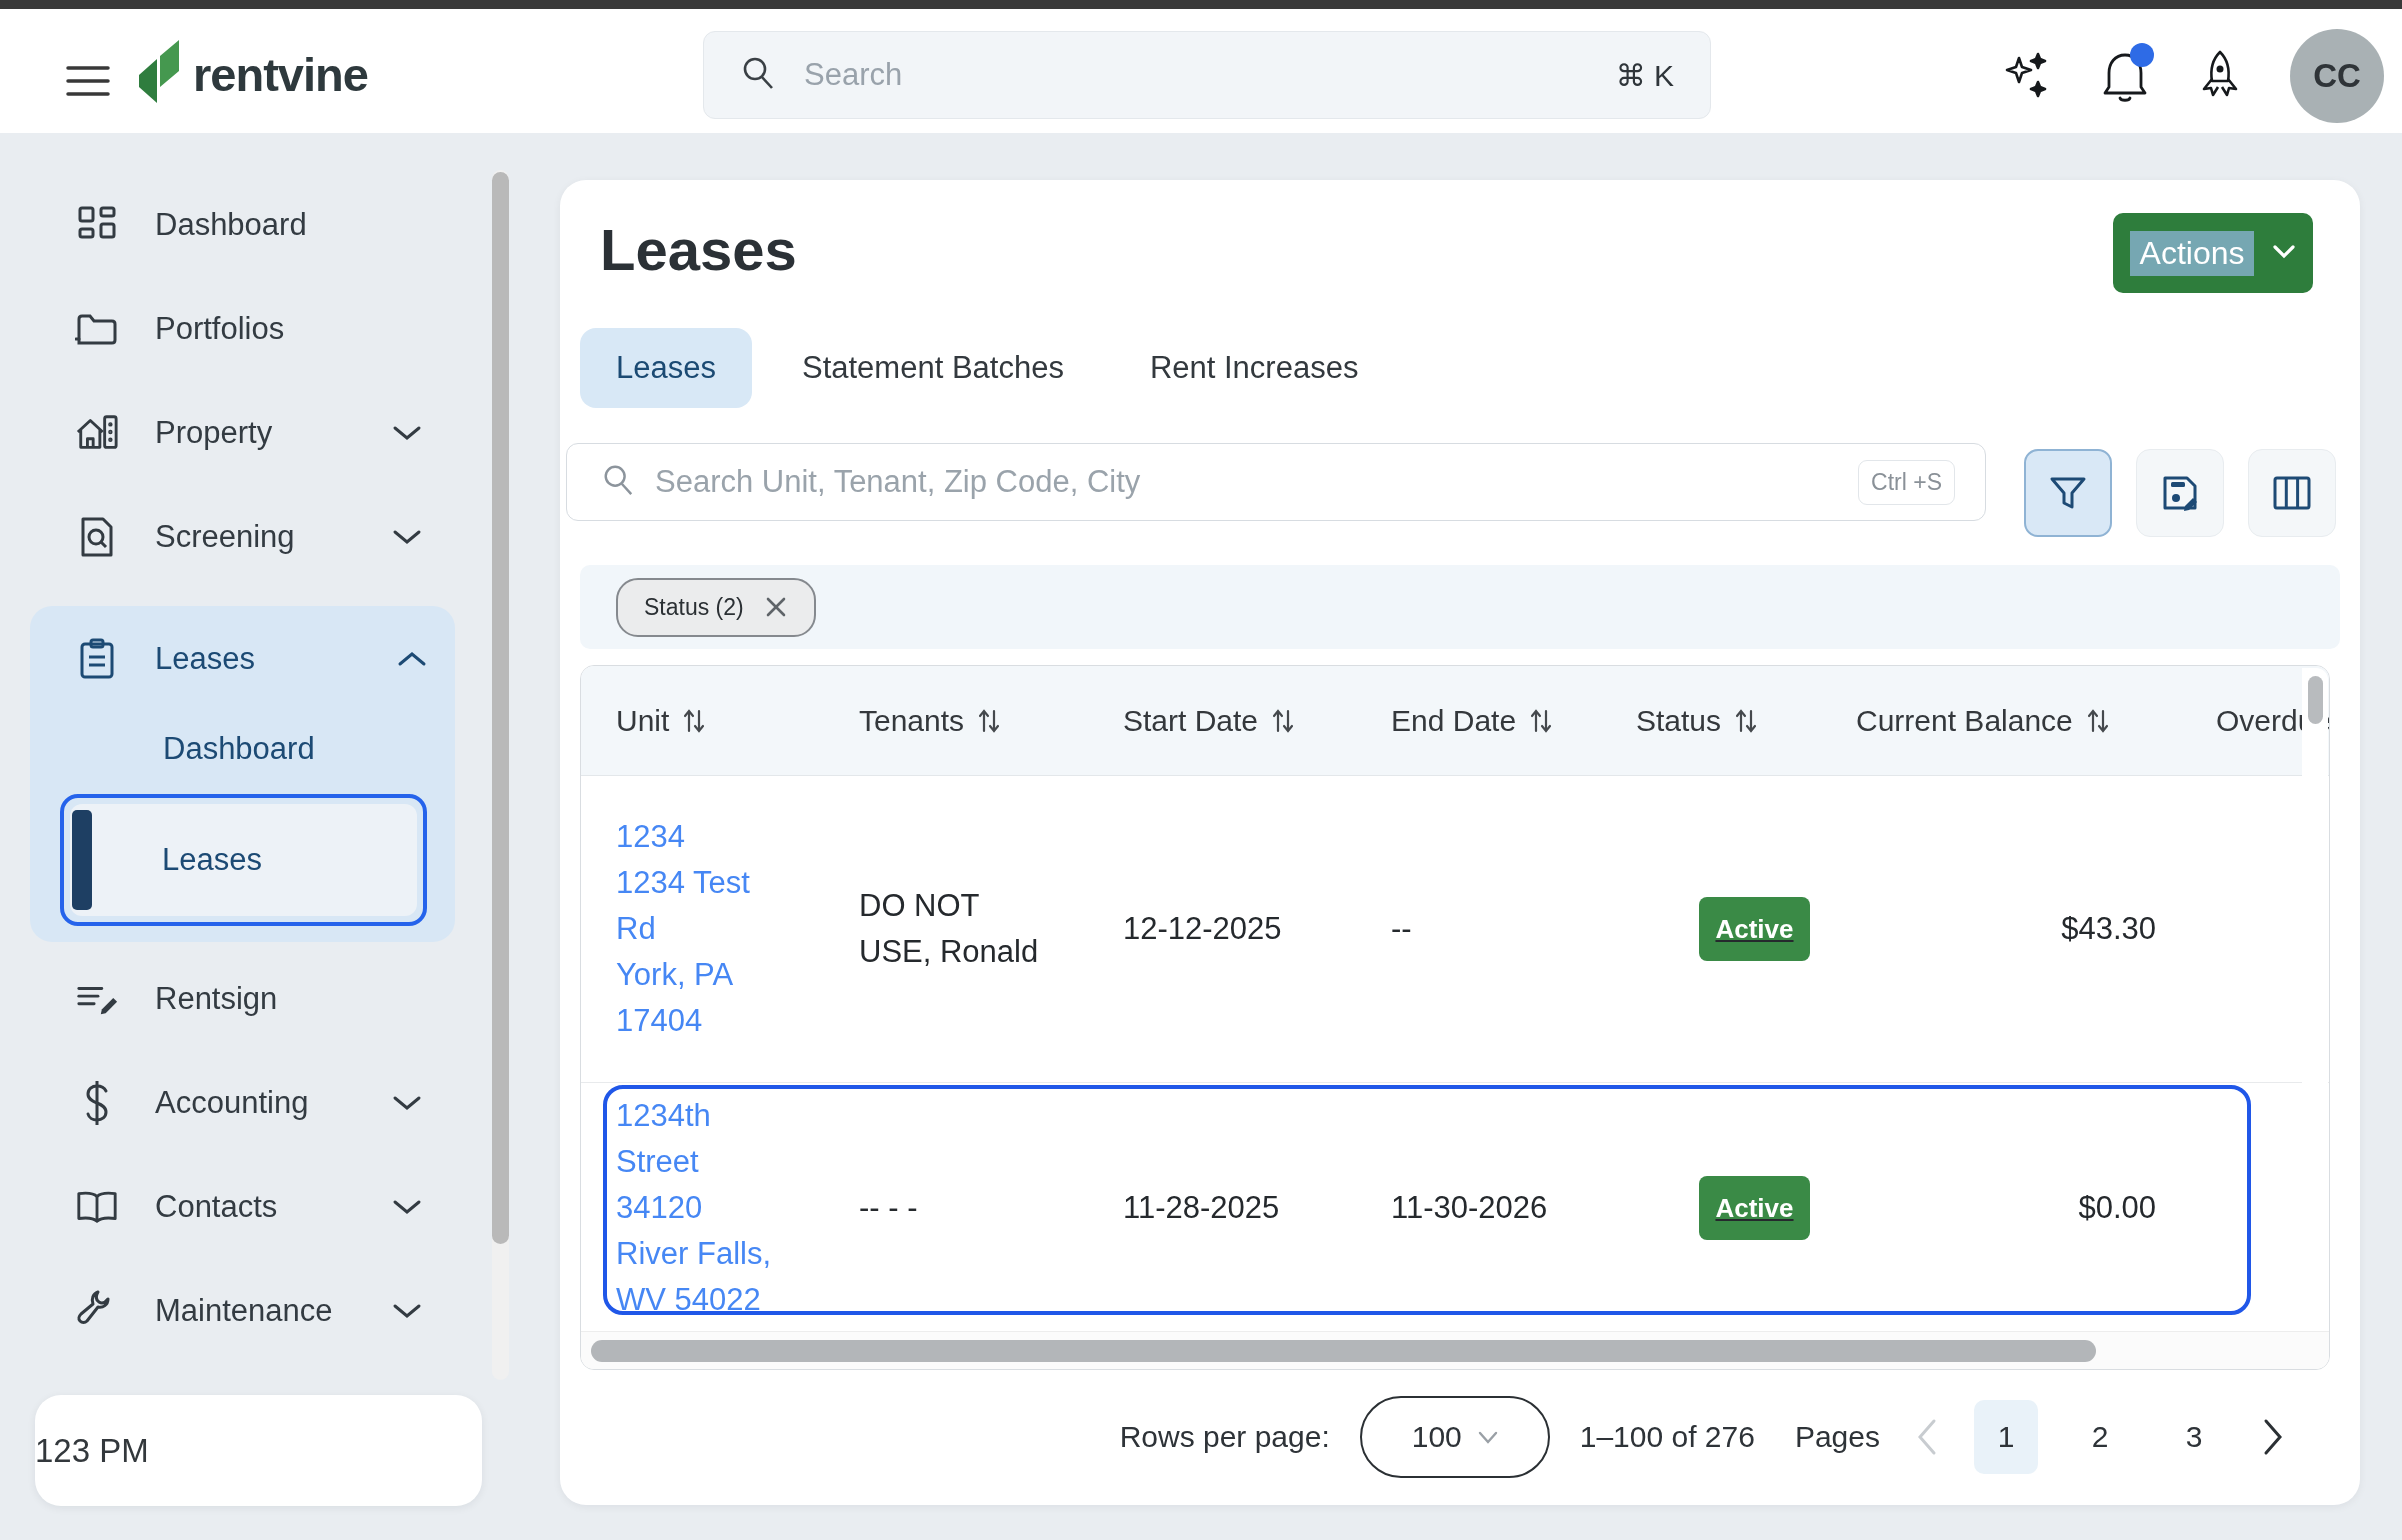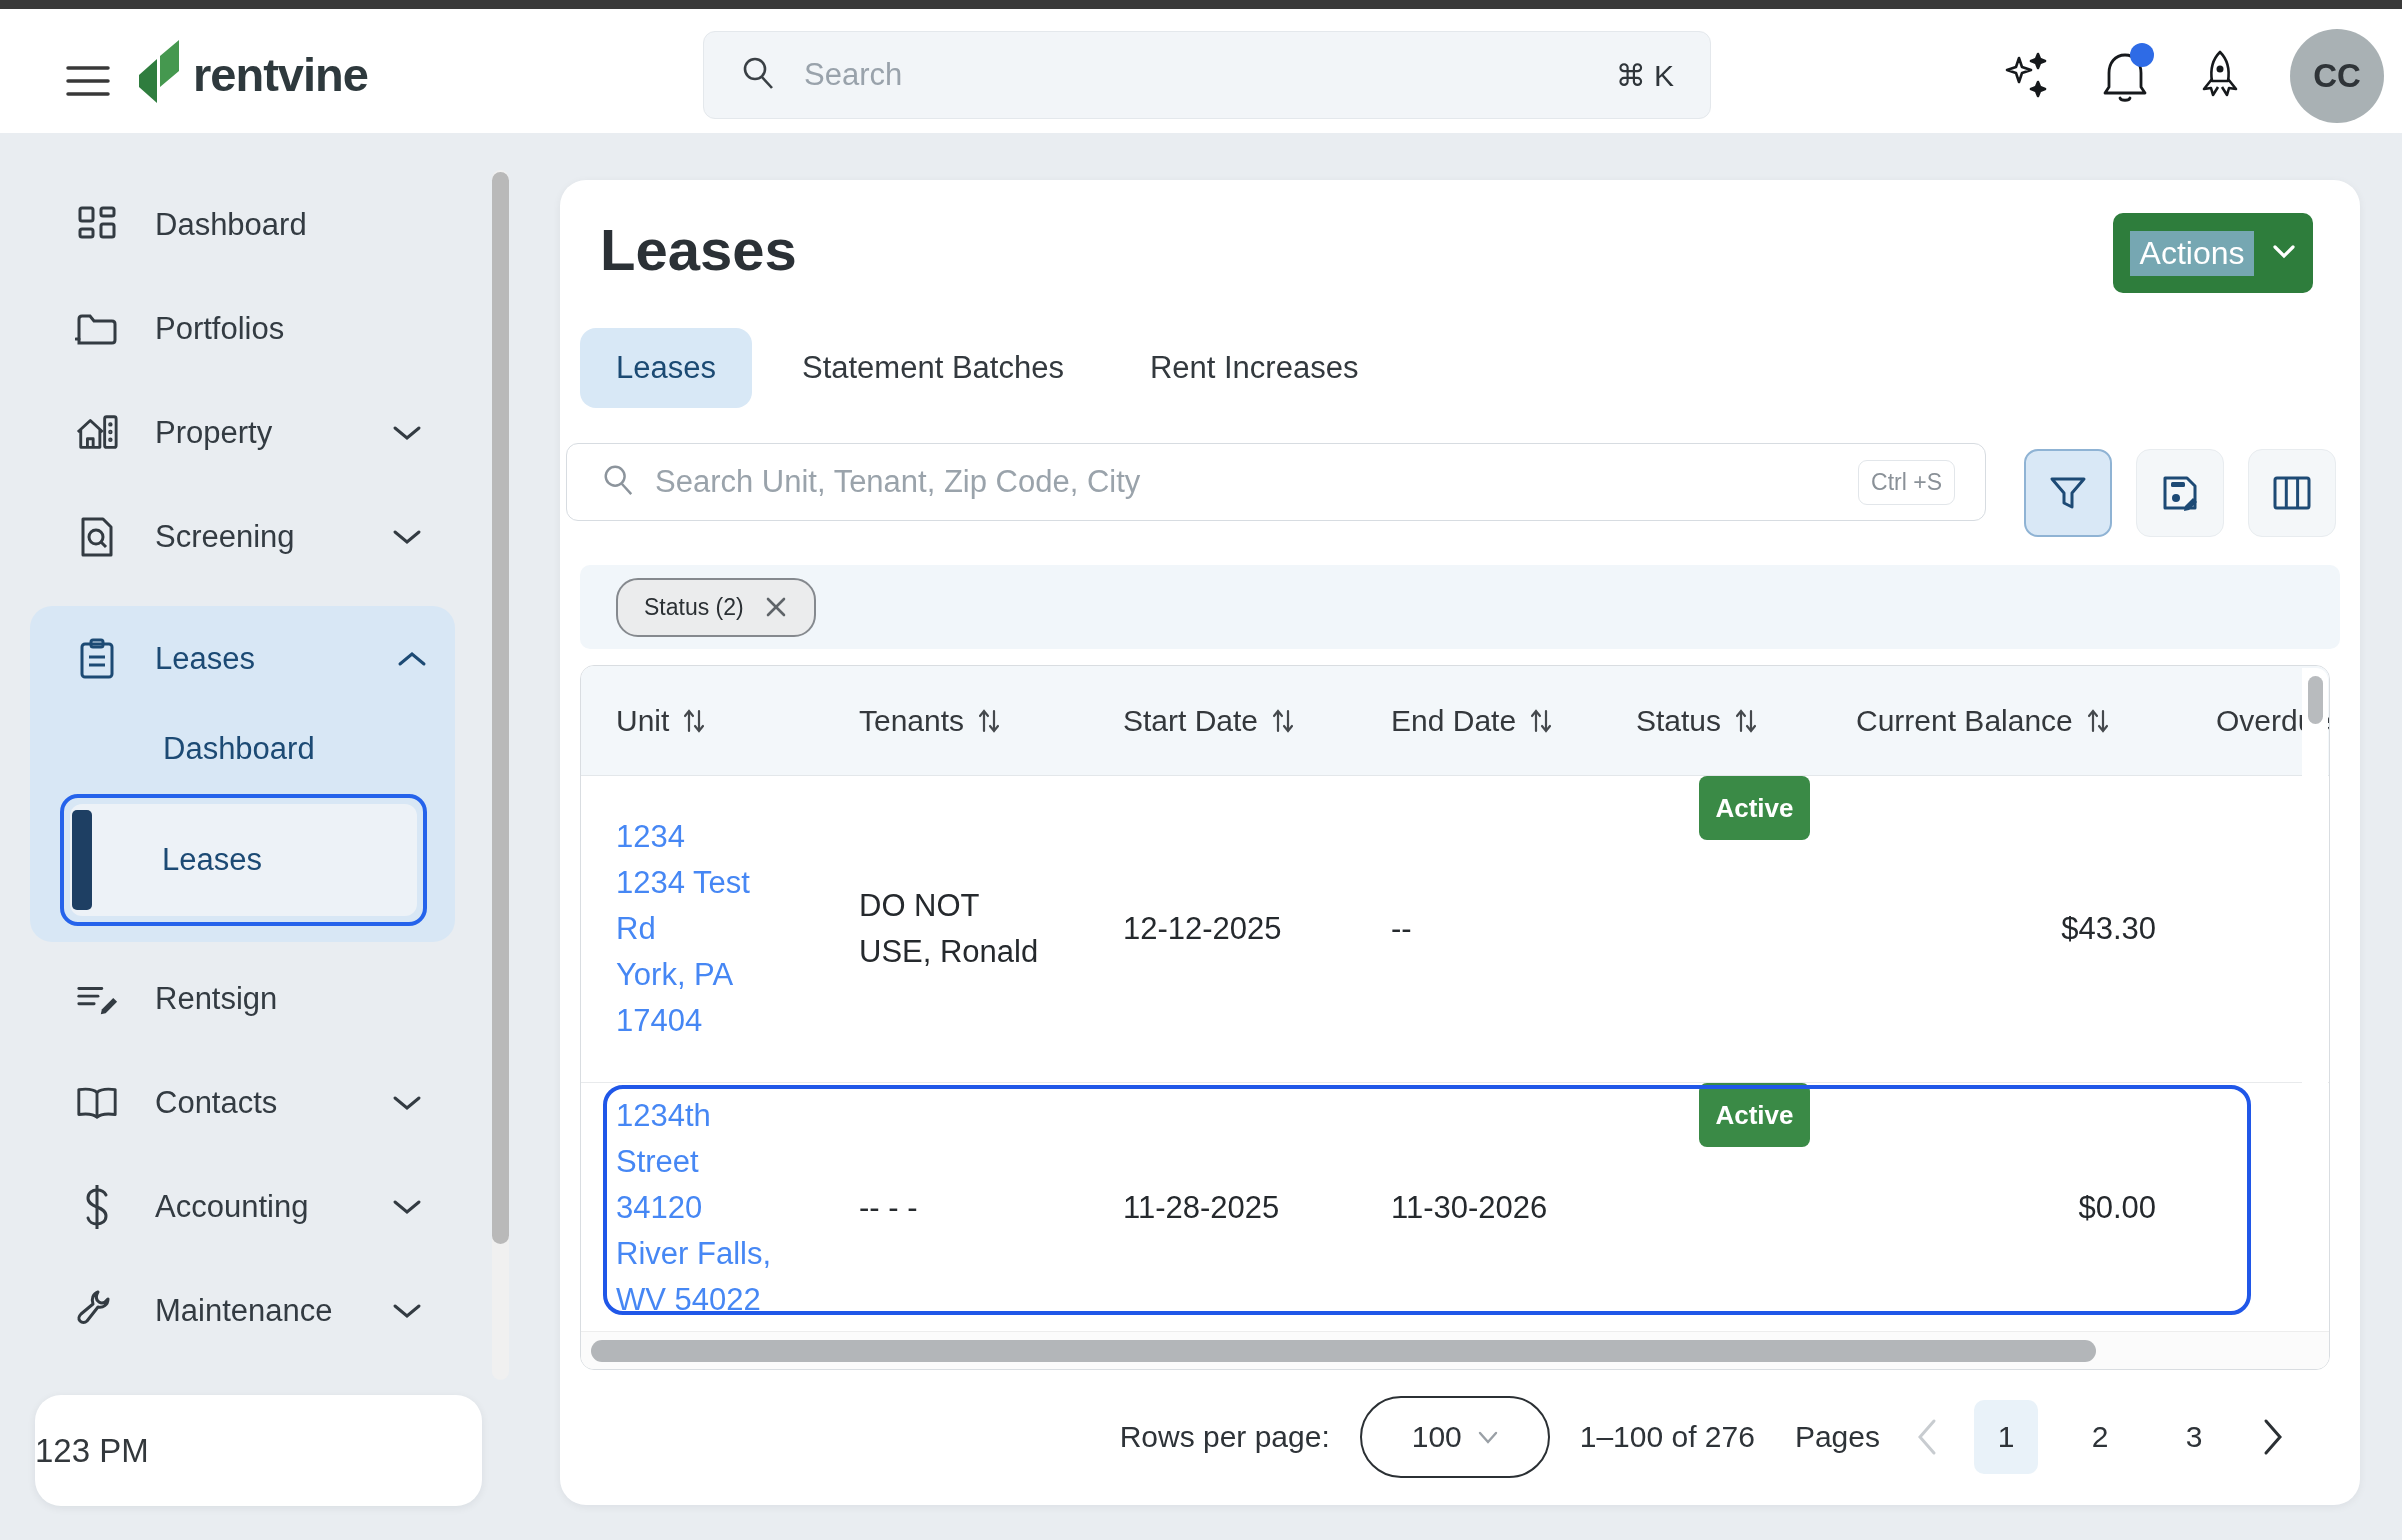--- a/index.html
+++ b/index.html
@@ -64,21 +64,21 @@
   .th { display:flex; align-items:center; gap:14px; font-size:30px; color:#34383c; white-space:nowrap; overflow:hidden; }
   .th:first-child { padding-left:35px; }
   .sort { color:#45494d; display:flex; flex:none; }
   .trow { position:relative; }
   .trow.r1 { height:307px; border-bottom:1.5px solid #e8eaec; }
   .trow.r2 { height:250px; }
   .td { display:flex; flex-direction:column; justify-content:center; font-size:31px; line-height:46px; color:#25292d; }
   .td:first-child { padding-left:35px; }
   .td.links { color:#4687f4; }
   .td.links span { cursor:pointer; }
-  .td.status { flex-direction:row; align-items:flex-start; padding-left:17px; }
+  .td.status { flex-direction:row; align-items:center; padding-left:17px;text-decoration:underline; }
   .badge { background:#3a8a46; color:#fff; font-size:26px; font-weight:700; padding:9px 16px; border-radius:8px; }
   .td.balance { text-align:right; padding-right:60px; }
   .focus-ring { position:absolute; left:22px; top:419px; width:1648px; height:230px; border:4.5px solid #2057e8; border-radius:20px; pointer-events:none; z-index:5; }
   .vgutter { position:absolute; top:2px; right:1px; width:26px; bottom:38px; background:#fff; border-top-right-radius:12px; }
   .vthumb { position:absolute; top:8px; right:5px; width:15px; height:48px; background:#b8bbbe; border-radius:8px; }
   .hscroll { position:absolute; left:0; right:0; bottom:0; height:38px; background:#fbfbfb; border-top:1px solid #ededed; }
   .hthumb { position:absolute; left:10px; top:8px; width:1505px; height:22px; background:#b3b6b9; border-radius:11px; cursor:pointer; }
 
   
   .pagination { position:absolute; right:70px; top:1215px; height:84px; display:flex; align-items:center; gap:30px; font-size:30px; color:#2e3338; }
@@ -238,40 +238,40 @@
             <line x1="4" y1="8" x2="28" y2="8"></line>
             <line x1="4" y1="16" x2="24" y2="16"></line>
             <line x1="4" y1="24" x2="20" y2="24"></line>
             <path d="M28 30 L40 18 L44 22 L32 34 L27 35 Z" fill="currentColor" stroke="none"></path>
           </svg>
       </span>
       <span>Rentsign</span>
     </div>
     <div class="nav-item">
       <span class="nav-icon">
+        <svg width="26" height="44" viewBox="0 0 26 44" fill="none" stroke="currentColor" stroke-width="3" stroke-linecap="round">
+            <path d="M22 10 C20 6 16 5 13 5 C8 5 4 8 4 13 C4 18 8 20 13 22 C18 24 22 26 22 31 C22 36 18 39 13 39 C9 39 5 37 4 33"></path>
+            <line x1="13" y1="0" x2="13" y2="44"></line>
+          </svg>
+      </span>
+      <span>Accounting</span>
+      <span class="chev">
+        <svg width="30" height="18" viewBox="0 0 30 18" fill="none" stroke="#333b42" stroke-width="3" stroke-linecap="round">
+            <polyline points="3,4 15,14 27,4"></polyline>
+          </svg>
+      </span>
+    </div>
+    <div class="nav-item">
+      <span class="nav-icon">
         <svg width="46" height="38" viewBox="0 0 46 38" fill="none" stroke="currentColor" stroke-width="3" stroke-linejoin="round">
             <path d="M23 8 C19 4 12 4 4 5 L4 31 C12 30 19 30 23 34 C27 30 34 30 42 31 L42 5 C34 4 27 4 23 8 Z"></path>
             <line x1="23" y1="8" x2="23" y2="34"></line>
           </svg>
       </span>
       <span>Contacts</span>
-      <span class="chev">
-        <svg width="30" height="18" viewBox="0 0 30 18" fill="none" stroke="#333b42" stroke-width="3" stroke-linecap="round">
-            <polyline points="3,4 15,14 27,4"></polyline>
-          </svg>
-      </span>
-    </div>
-    <div class="nav-item">
-      <span class="nav-icon">
-        <svg width="26" height="44" viewBox="0 0 26 44" fill="none" stroke="currentColor" stroke-width="3" stroke-linecap="round">
-            <path d="M22 10 C20 6 16 5 13 5 C8 5 4 8 4 13 C4 18 8 20 13 22 C18 24 22 26 22 31 C22 36 18 39 13 39 C9 39 5 37 4 33"></path>
-            <line x1="13" y1="0" x2="13" y2="44"></line>
-          </svg>
-      </span>
-      <span>Accounting</span>
       <span class="chev">
         <svg width="30" height="18" viewBox="0 0 30 18" fill="none" stroke="#333b42" stroke-width="3" stroke-linecap="round">
             <polyline points="3,4 15,14 27,4"></polyline>
           </svg>
       </span>
     </div>
     <div class="nav-item">
       <span class="nav-icon">
         <svg width="44" height="44" viewBox="0 0 44 44" fill="none" stroke="currentColor" stroke-width="3" stroke-linejoin="round">
             <path d="M18 15 C16 10 18 5 23 3 C20 8 21 11 24 13 C27 15 30 14 33 10 C33 16 28 19 23 18 L12 32 C10 34 7 34 5 32 C3 30 4 27 6 25 L18 15 Z"></path>

